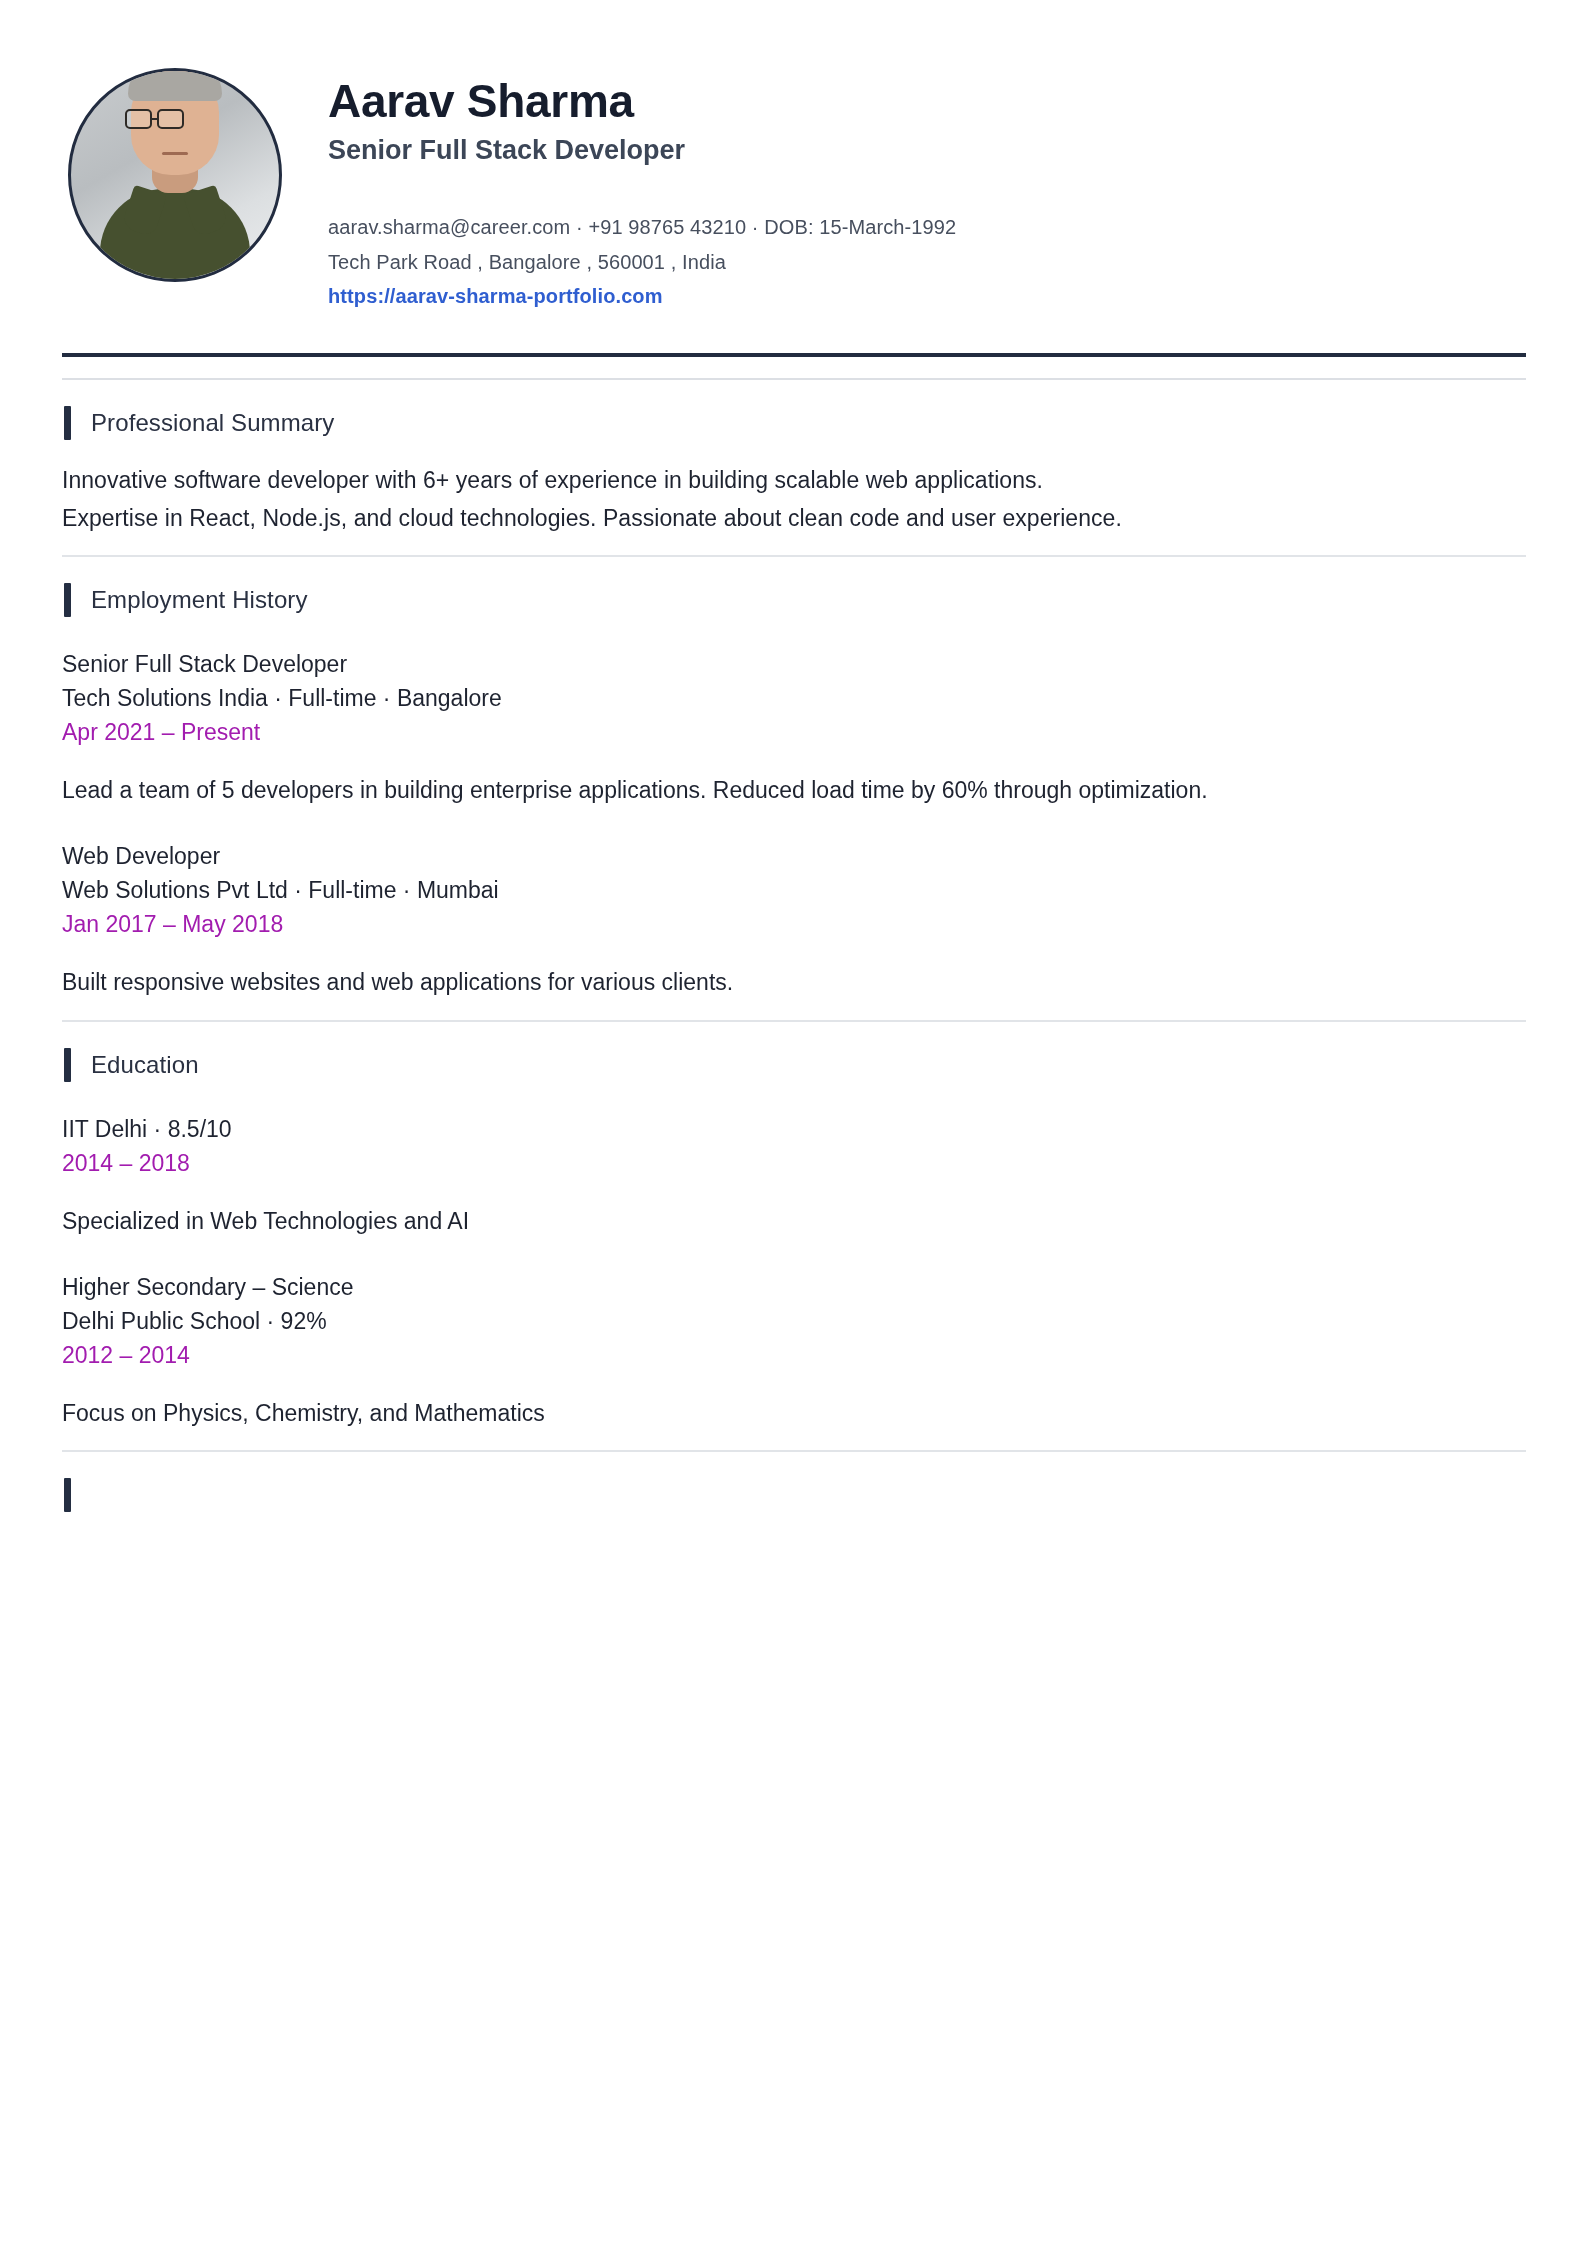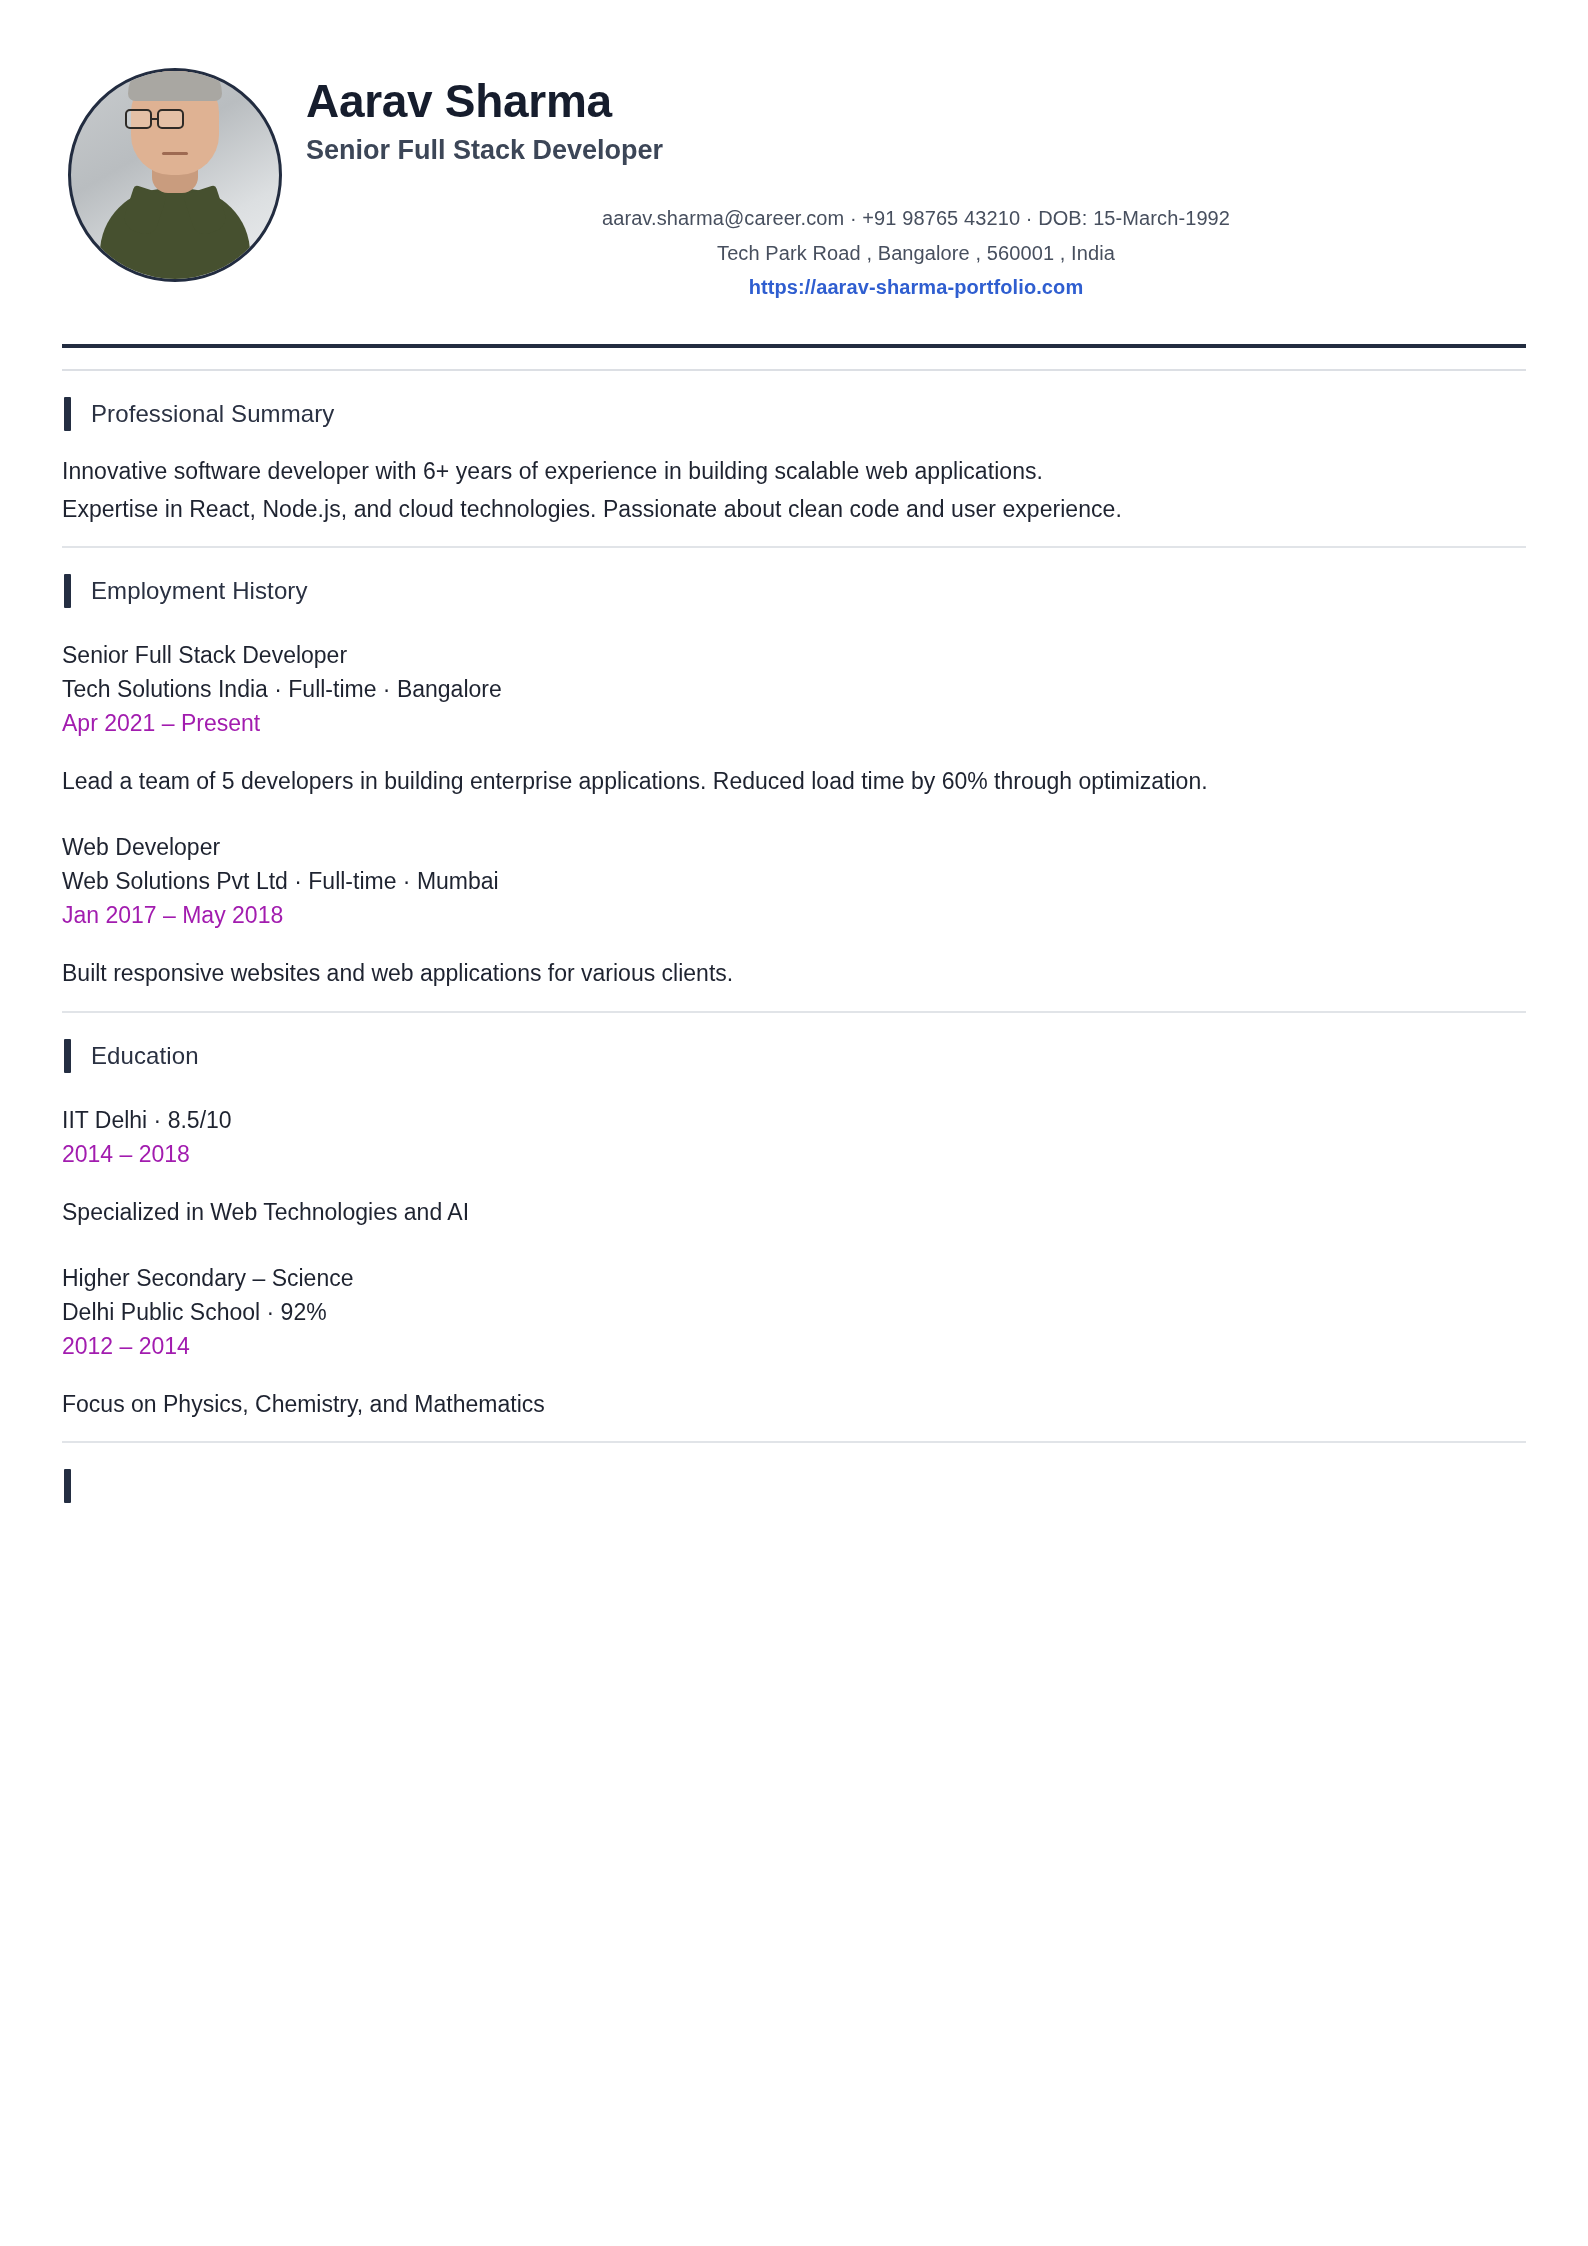--- a/index.html
+++ b/index.html
@@ -21,21 +21,21 @@
     background: #ffffff;
     padding: 62px 62px 0 62px;
     position: relative;
     overflow: hidden;
   }
 
   
   .header {
     display: flex;
     align-items: flex-start;
-    gap: 24px;
+    gap: 46px;
     padding-left: 6px;
   }
 
   .avatar {
     width: 214px;
     height: 214px;
     min-width: 214px;
     border-radius: 50%;
     border: 3px solid #222c40;
     overflow: hidden;
@@ -124,21 +124,21 @@
   }
 
   .job-title {
     font-size: 27px;
     font-weight: 600;
     color: #3c4657;
     margin-top: 6px;
     line-height: 1.25;
   }
 
-  .contact-block { margin-top: 34px; text-align: center; }
+  .contact-block { margin-top: 43px; }
 
   .contact-line {
     font-size: 20px;
     color: #474f5e;
     line-height: 1.72;
     letter-spacing: 0.1px;
   }
 
   .website {
     font-size: 20px;

